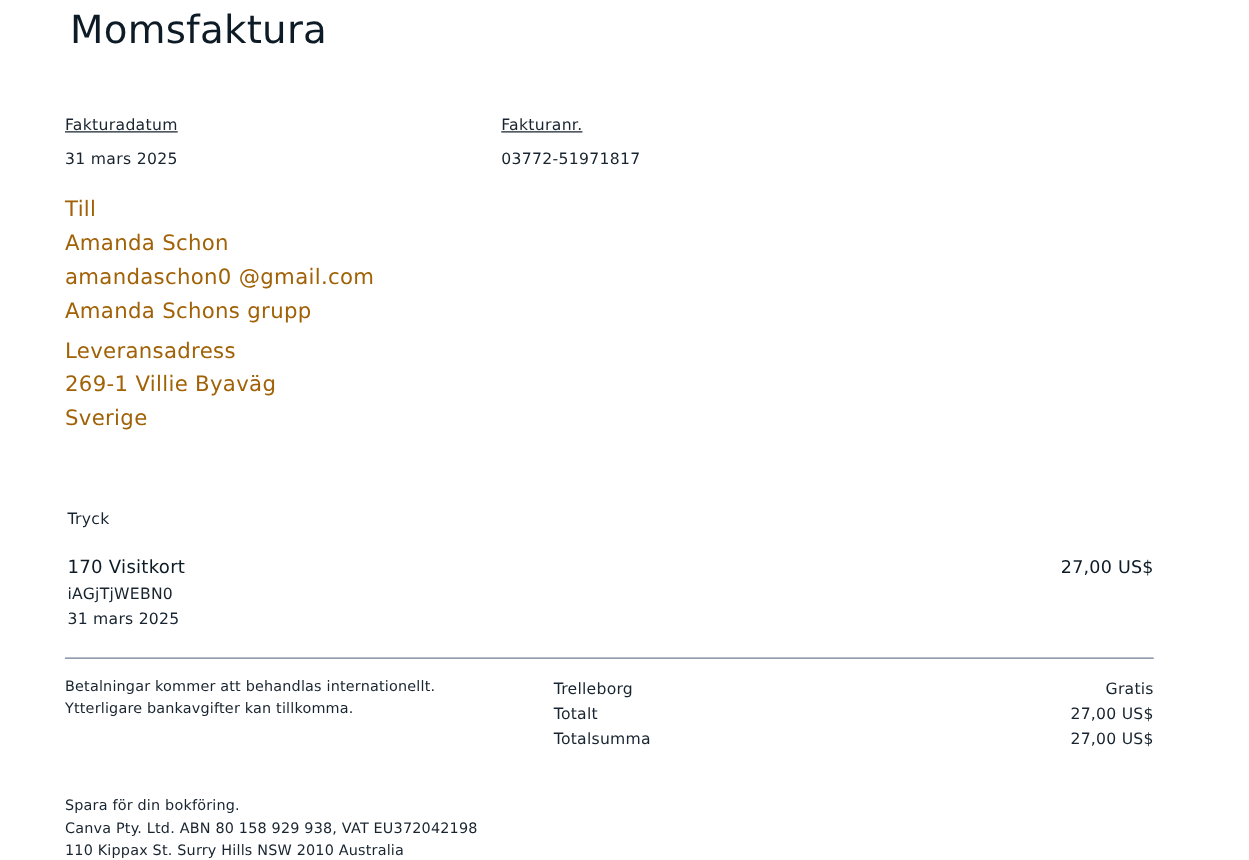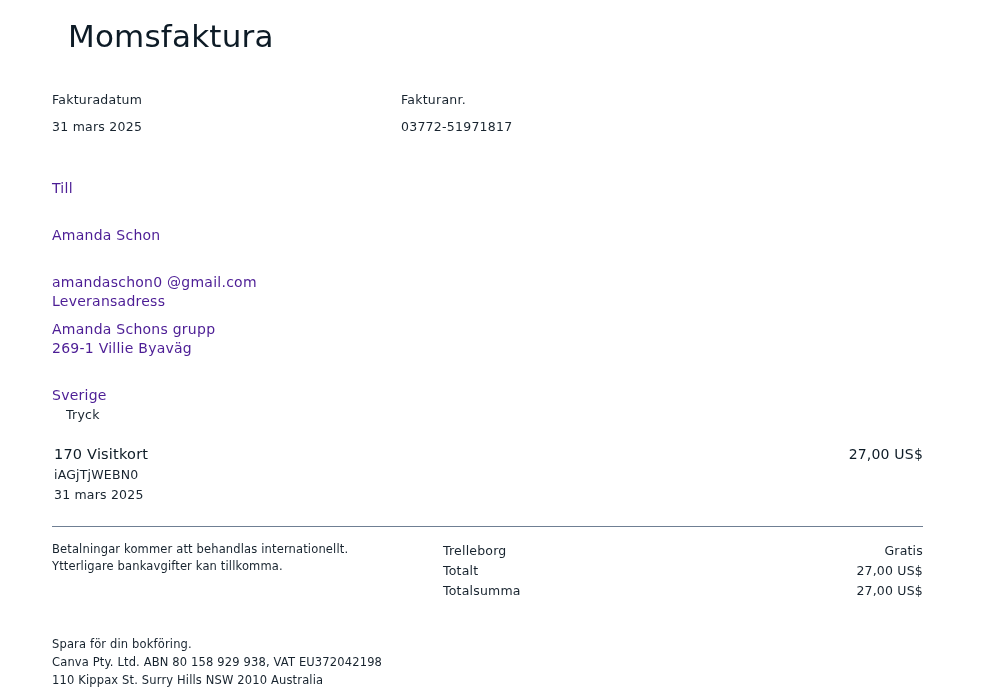--- a/index.html
+++ b/index.html
@@ -26,21 +26,21 @@
 
   
   .doc-title {
     position: absolute;
     left: 52px;
     top: 2px;
     font-size: 31px;
     font-weight: 400;
     letter-spacing: 0.2px;
     color: #0d1b26;
-    margin: 16px;
+    margin: 4px;
   }
 
   
   .meta {
     position: absolute;
     left: 52px;
     top: 86px;
     width: 880px;
   }
   .meta-row {
@@ -48,58 +48,57 @@
   }
   .meta-col {
     width: 349px;
     flex: 0 0 349px;
   }
   .meta-label {
     font-size: 12.5px;
     line-height: 27px;
     color: #18242f;
     letter-spacing: 0.25px;
+    text-decoration: underline;
   }
   .meta-value {
     font-size: 12.5px;
     line-height: 27px;
     color: #18242f;
     letter-spacing: 0.25px;
   }
 
   
   .block {
     position: absolute;
     left: 52px;
   }
   .block-line {
-    font-size: 14px;
+    font-size: 17px;
     line-height: 27px;
-    color: #4c1d95;
+    color: #a16207;
     letter-spacing: 0.25px;
     white-space: nowrap;
-    margin-top: 20px;
   }
   #block-to   { top: 155px; }
   #block-ship { top: 268px; }
 
   
   .items {
     position: absolute;
     left: 52px;
     top: 404px;
     width: 871px;
   }
   .items-heading {
     font-size: 12.5px;
     line-height: 22px;
     color: #18242f;
     letter-spacing: 0.25px;
     padding-left: 2px;
-    margin-left: 12px;
   }
   .item-row {
     display: flex;
     justify-content: space-between;
     align-items: flex-start;
     margin-top: 18px;
     padding-left: 2px;
   }
   .item-desc .item-name {
     font-size: 14.5px;

